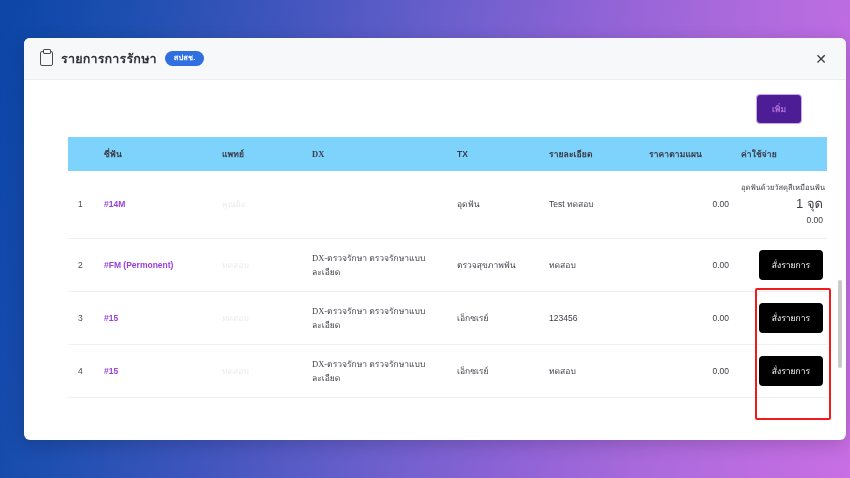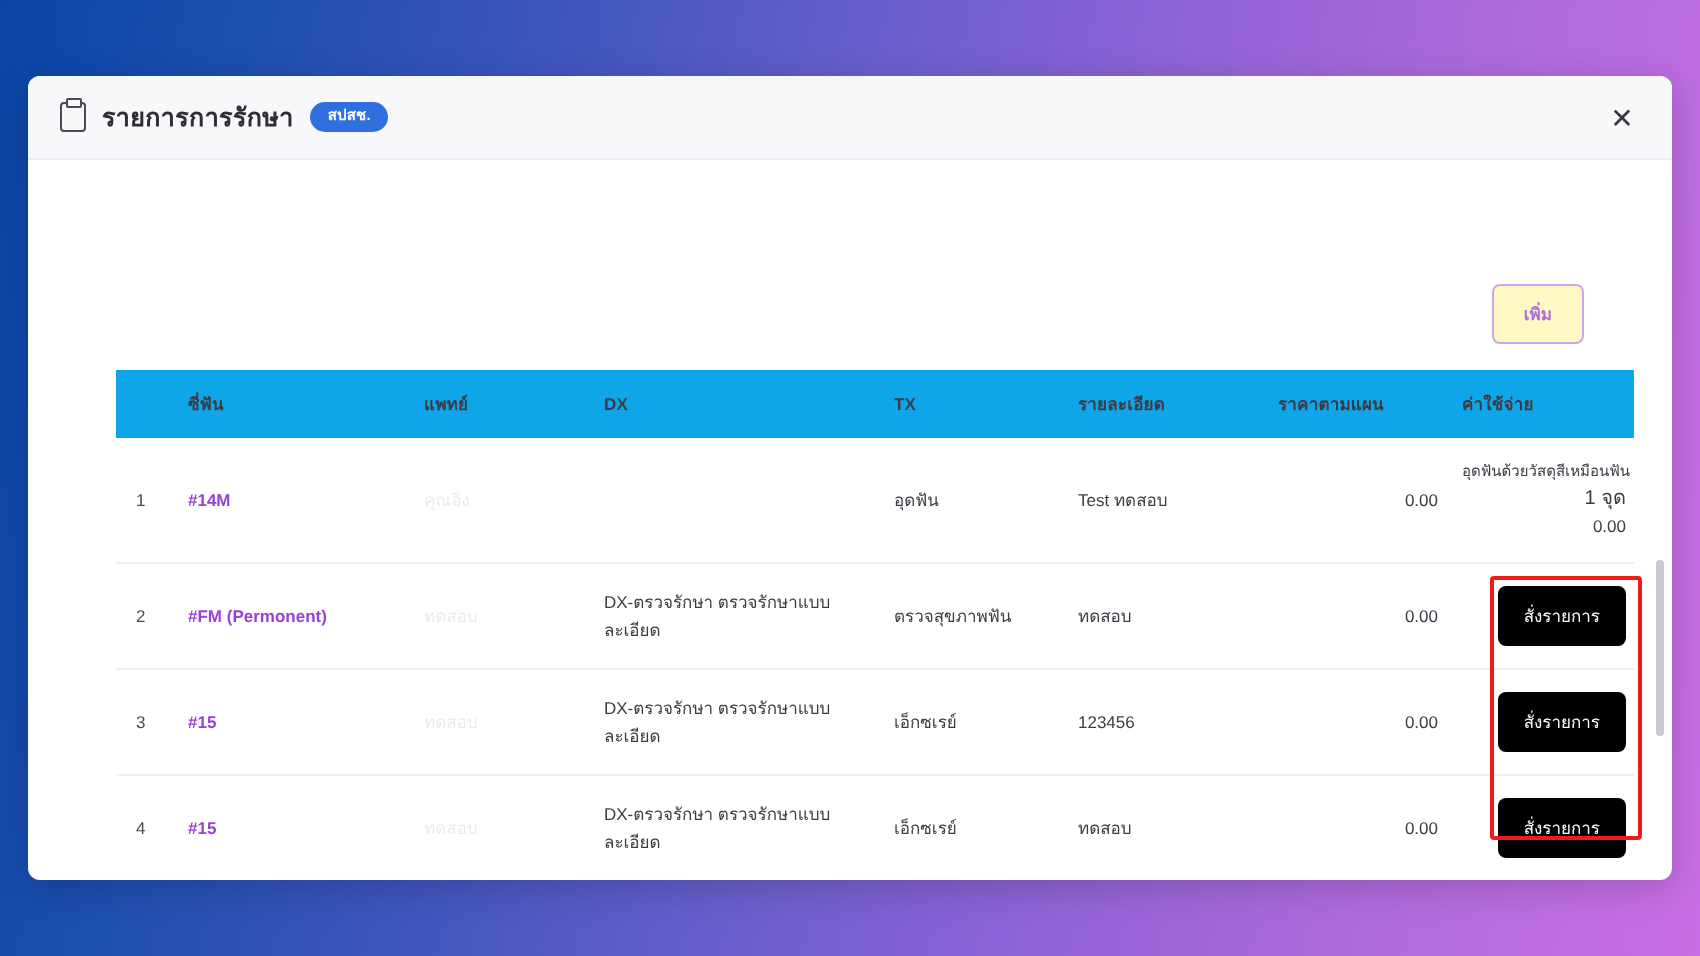--- a/index.html
+++ b/index.html
@@ -12,21 +12,21 @@
   body {
     background: linear-gradient(100deg,
         #0b45a6 0%, #1d4fb0 14%, #3f55bd 30%,
         #6a5fcc 48%, #8f63d6 64%, #ad6adc 80%, #c96ee4 100%);
     position: relative;
   }
 
   
   .modal {
     position: absolute;
-    left: 14px; top: 38px;
+    left: 24px; top: 38px;
     width: 822px; height: 402px;
     background: #ffffff;
     border-radius: 6px;
     box-shadow: 0 4px 18px rgba(0,0,0,.18);
     overflow: hidden;
   }
 
   
   .modal-header {
     height: 42px;
@@ -109,55 +109,54 @@
 
   
   .action-row {
     display: flex;
     justify-content: flex-end;
     padding: 14px 22px 0 0;
   }
   .add-btn {
     border: 1px solid #cfa5ea;
     color: #b06ddb;
-    background: #fef9c3;
+    background: #4c1d95;
     font-size: 8.5px;
     font-weight: 700;
     border-radius: 4px;
     padding: 7px 15px;
     cursor: pointer;
     font-family: "Liberation Sans", sans-serif;
-    margin-top: 48px;
   }
 
   
   .table-wrap { padding: 13px 22px 0; }
   table { width: 100%; border-collapse: collapse; table-layout: fixed; }
-  thead tr { background: #0ea5e9; }
+  thead tr { background: #7dd3fc; }
   th {
     font-size: 8.5px;
     font-weight: 700;
     color: #3c3c46;
     text-align: left;
     padding: 10px 6px;
     letter-spacing: .1px;
   }
   td {
     font-size: 8.5px;
     color: #3c3c46;
     padding: 11px 6px;
     border-bottom: 1px solid #f0f0f3;
     vertical-align: middle;
   }
   tbody tr:last-child td { border-bottom: 1px solid #f0f0f3; }
 
   .c-idx   { width: 30px;  text-align: left;  padding-left: 10px; }
   .c-tooth { width: 118px; }
   .c-doc   { width: 90px;  }
-  .c-dx    { width: 145px; }
+  .c-dx    { width: 145px; font-family: Liberation Serif, serif; }
   .c-tx    { width: 92px;  }
   .c-detail{ width: 100px; }
   .c-price { width: 92px;  text-align: right; }
   .c-cost  { width: 92px;  text-align: right; padding-right: 10px; }
 
   th.c-price, th.c-cost { text-align: left; }
   th.c-cost { padding-right: 18px; }
   td.c-cost { padding-right: 4px; }
 
   .idx { color: #4a4a52; font-size: 8.5px; }
@@ -165,21 +164,21 @@
     color: #9a3fd8;
     font-weight: 700;
     font-size: 8.5px;
     cursor: pointer;
     text-decoration: none;
   }
   .doctor { color: #ebebef; font-size: 8.5px; }
 
   .cost-stack { line-height: 1.55; text-align: right; }
   .cost-note  { font-size: 7.5px; color: #3c3c46; white-space: nowrap; }
-  .cost-unit  { font-size: 10px;   color: #3c3c46; }
+  .cost-unit  { font-size: 13px;   color: #3c3c46; }
   .cost-val   { font-size: 8.5px; color: #3c3c46; }
 
   .order-btn {
     display: inline-block;
     background: #000000;
     color: #ffffff;
     font-size: 8.5px;
     font-weight: 400;
     border: none;
     border-radius: 4px;

